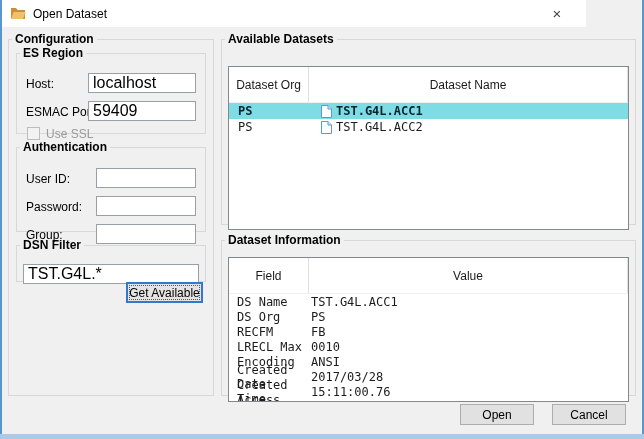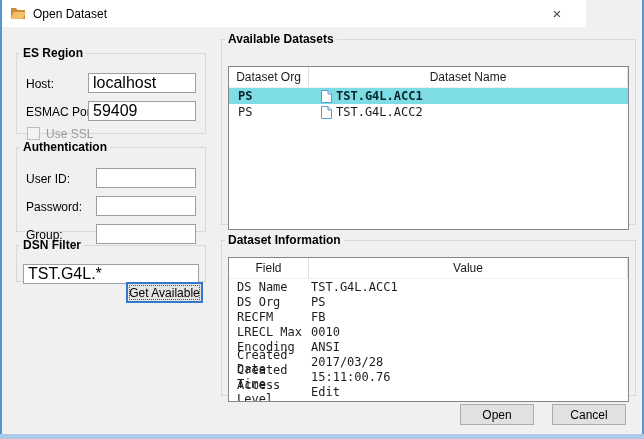--- a/index.html
+++ b/index.html
@@ -43,21 +43,21 @@
 
   .btn{
     position:absolute;background:#e1e1e1;border:1px solid #adadad;
     font-family:"Liberation Sans",sans-serif;font-size:12px;color:#000;
     display:flex;align-items:center;justify-content:center;cursor:pointer;
   }
   .btn.focused{border:2px solid #3279cc;outline:1px dotted #555;outline-offset:-4px;background:#e4e4e4;}
 
   
   .listview{position:absolute;background:#fff;border:1px solid #828790;overflow:hidden;}
-  .lv-header{display:flex;height:21px;border-bottom:1px solid #f0f0f0;background:#fff;}
+  .lv-header{display:flex;height:36px;border-bottom:1px solid #f0f0f0;background:#fff;}
   .lv-hcell{
     display:flex;align-items:center;justify-content:center;
     border-right:1px solid #e0e0e0;color:#1a1a1a;font-size:12px;
   }
   .col1{width:80px;flex:none;}
   .col2{flex:1;}
   .lv-row{display:flex;align-items:center;}
   .mono{font-family:"DejaVu Sans Mono","Liberation Mono",monospace;font-size:12px;color:#1c1c1c;}
 
   .ad-row{height:16px;cursor:default;}
@@ -78,20 +78,23 @@
 
   <div class="titlebar">
     <svg class="app-icon" viewBox="0 0 16 16">
       <path d="M1 3 h5 l1.6 2 H15 v9 H1 z" fill="#c98f3a"></path>
       <path d="M1 14 L3.6 7 H15.6 L13 14 z" fill="#f3c06a"></path>
     </svg>
     <span class="title-text">Open Dataset</span>
     <div class="close-btn">×</div>
   </div>
 
+  <fieldset style="left:8px;top:32px;width:206px;height:364px;">
+    <legend>Configuration</legend>
+  </fieldset>
 
   <fieldset style="left:16px;top:46px;width:190px;height:88px;">
     <legend>ES Region</legend>
     <span class="lbl" style="left:9px;top:17px;">Host:</span>
     <input class="tb" style="left: 71px; top: 13px; width: 108px;" value="localhost">
     <span class="lbl" style="left:9px;top:45px;">ESMAC Port:</span>
     <input class="tb" style="left: 71px; top: 41px; width: 108px;" value="59409">
     <input type="checkbox" class="chk" style="left: 10px; top: 67px;" disabled="">
     <span class="lbl disabled" style="left:29px;top:67px;">Use SSL</span>
   </fieldset>

